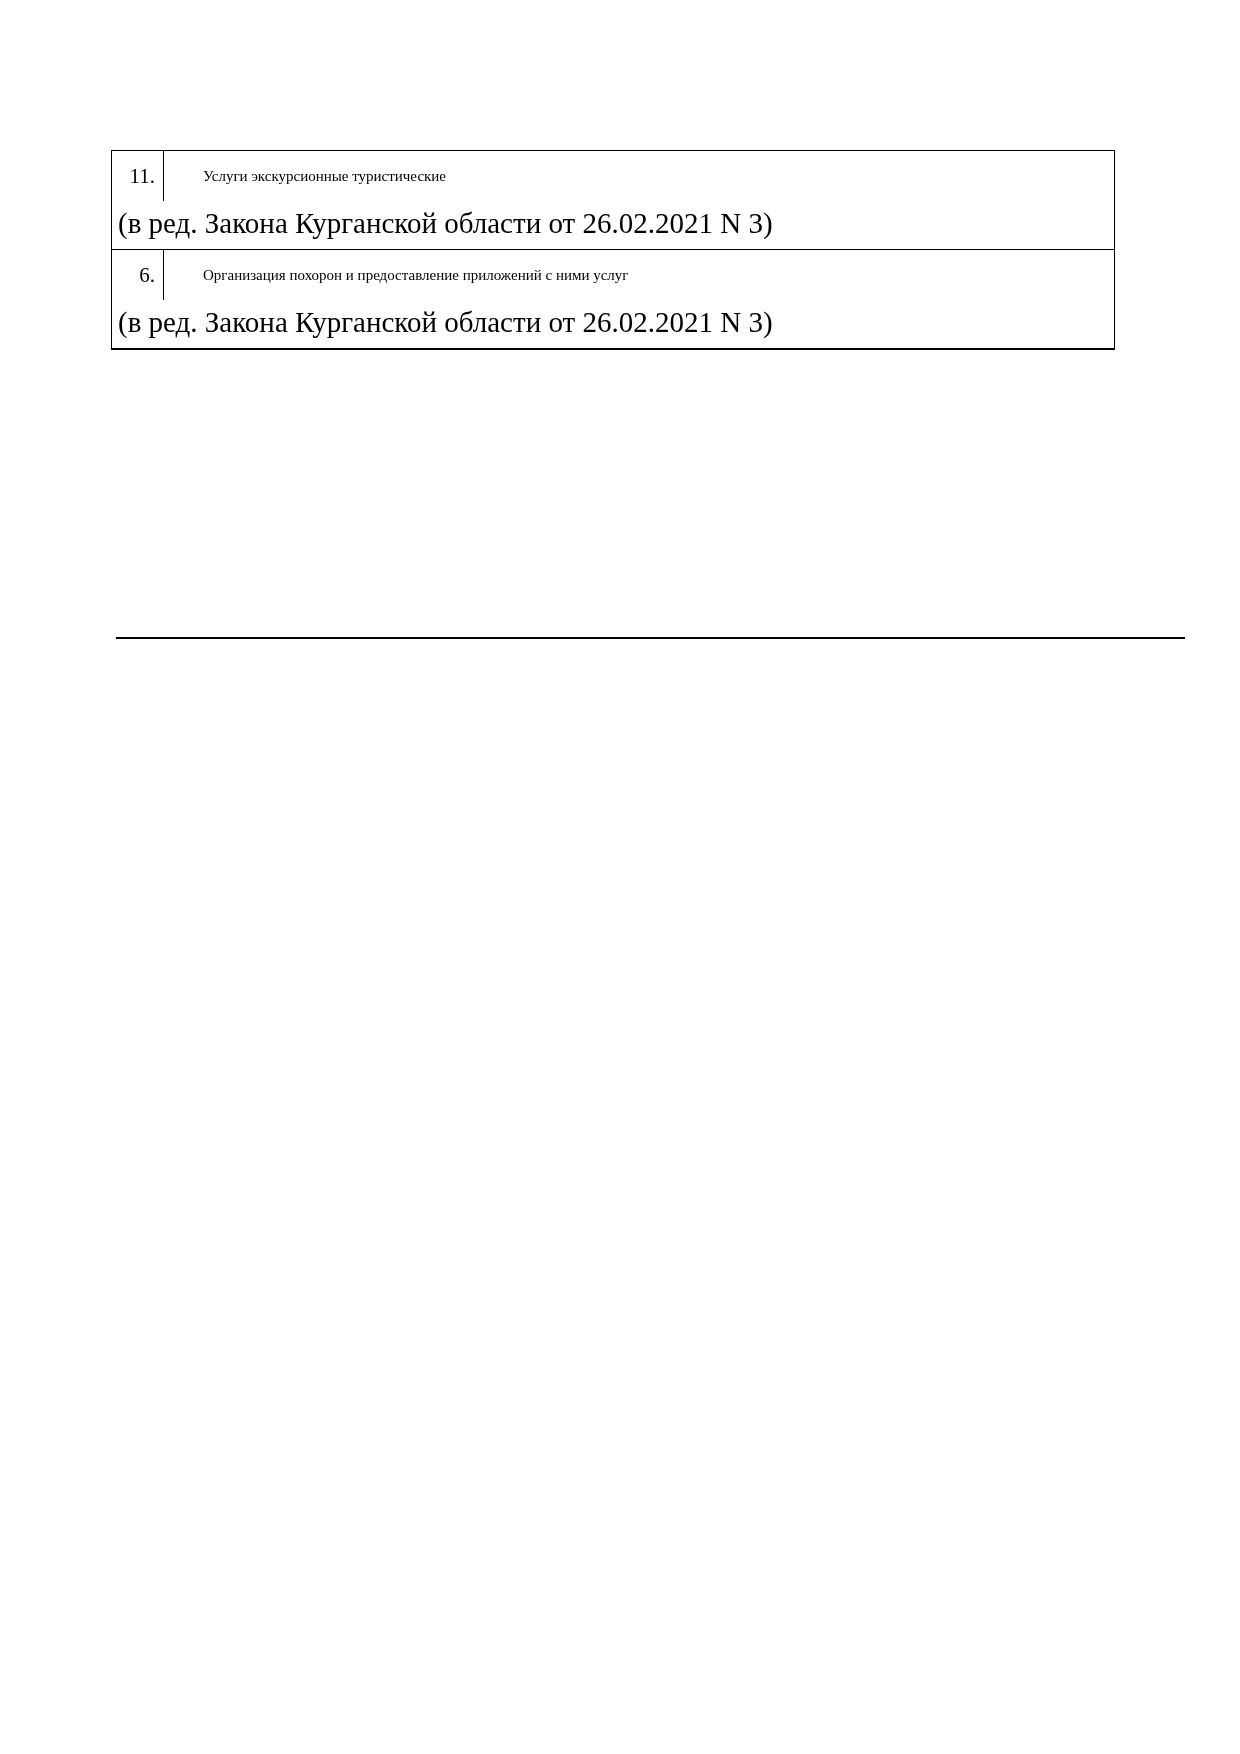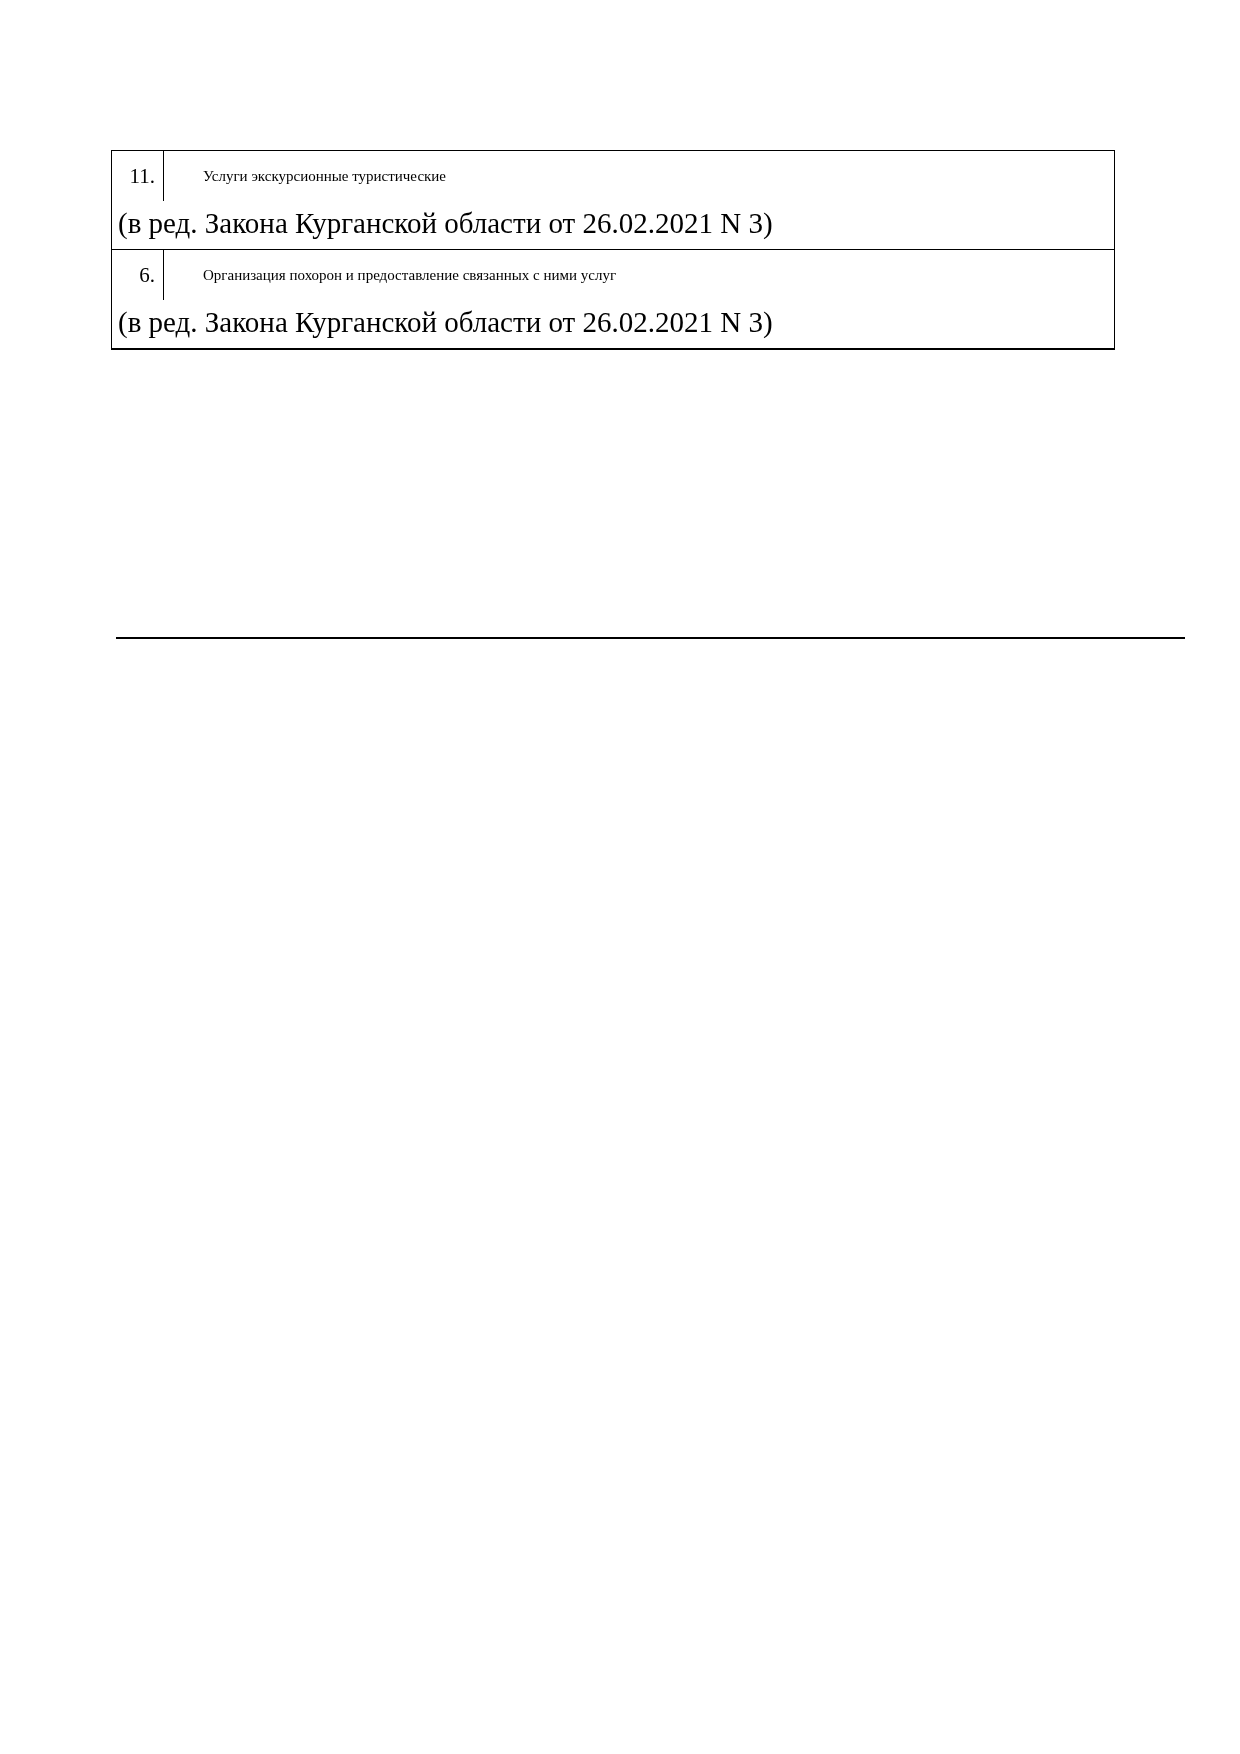--- a/index.html
+++ b/index.html
@@ -78,21 +78,21 @@
     <div class="item-line">
       <div class="num">11.</div>
       <div class="desc">Услуги экскурсионные туристические</div>
     </div>
     <div class="note">(в ред. Закона Курганской области от 26.02.2021 N 3)</div>
   </div>
 
   <div class="row r12">
     <div class="item-line">
       <div class="num">6.</div>
-      <div class="desc">Организация похорон и предоставление связанных с ними услуг</div>
+      <div class="desc">Организация похорон и предоставление приложений с ними услуг</div>
     </div>
     <div class="note">(в ред. Закона Курганской области от 26.02.2021 N 3)</div>
   </div>
 
   <div class="row r13">
   </div>
 
 </div>
 
 <div class="footer-rule"></div>

